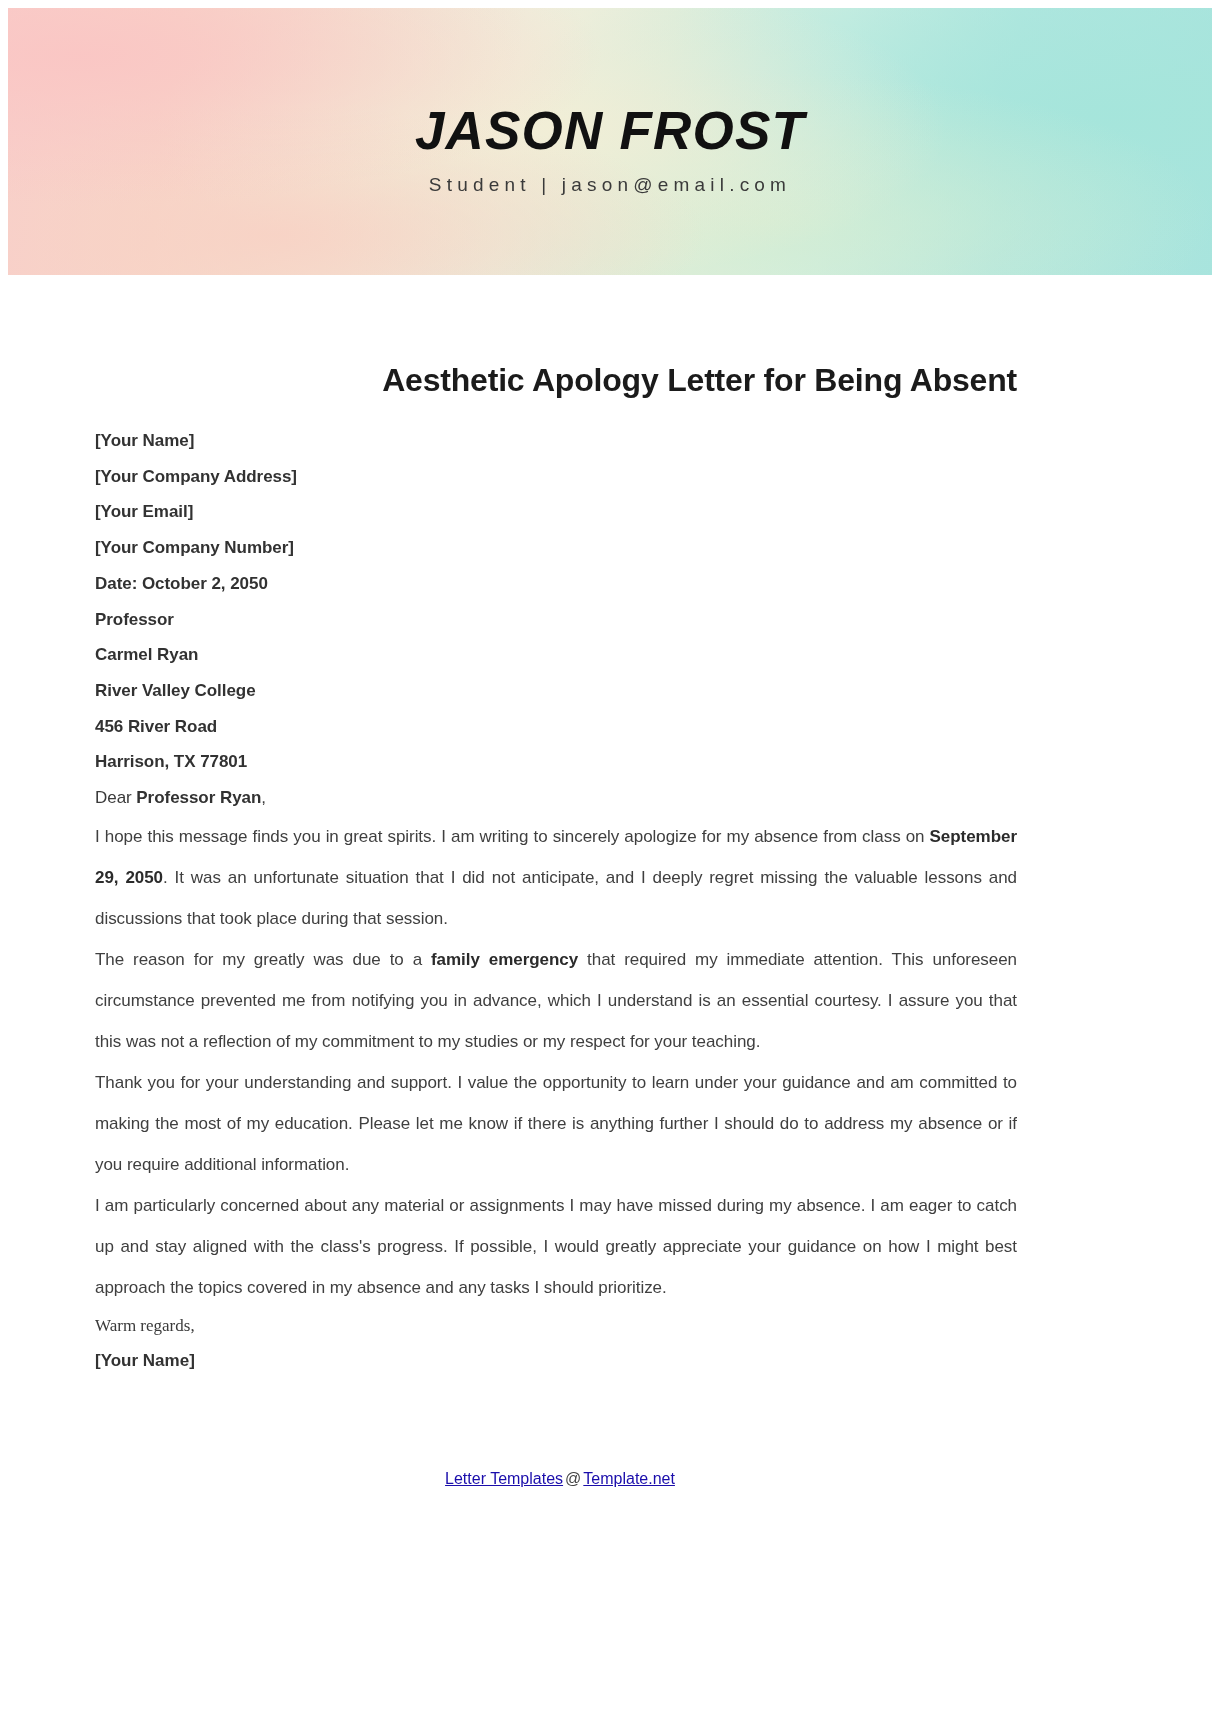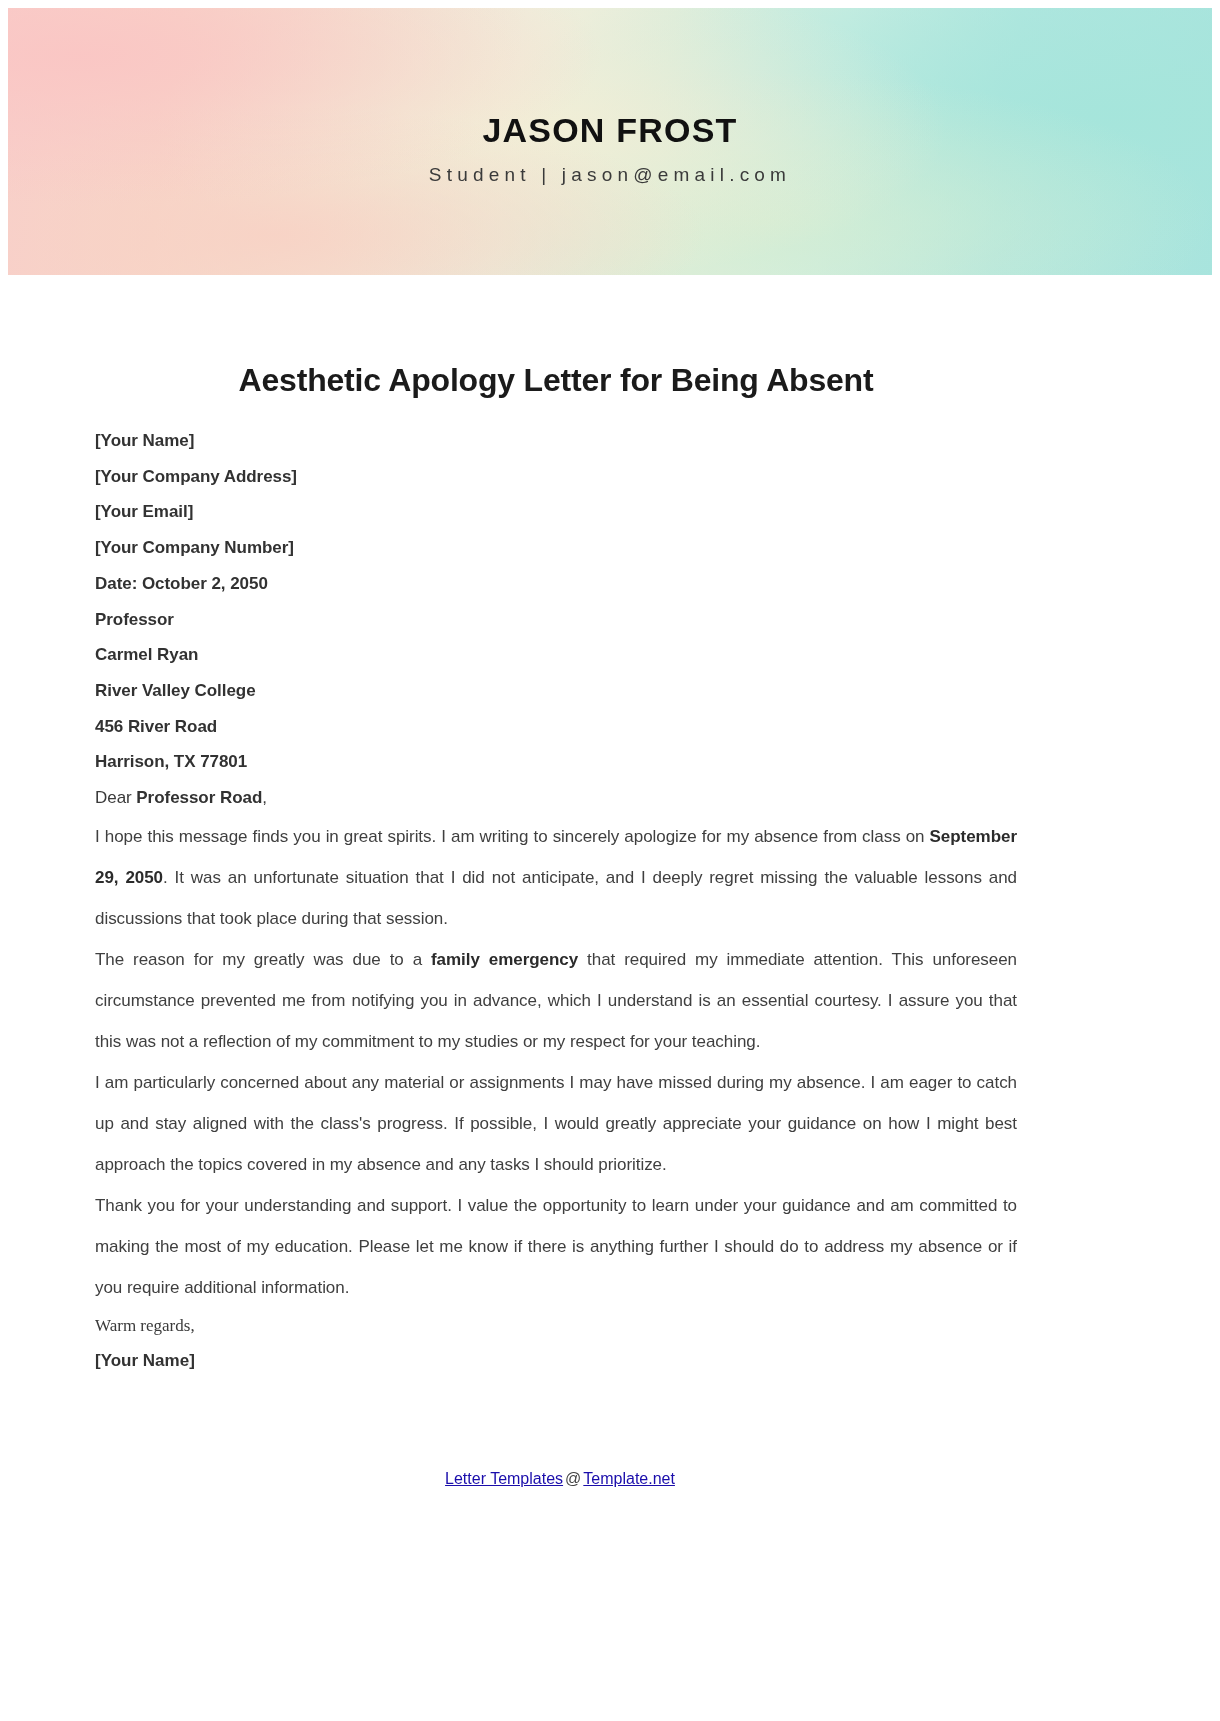--- a/index.html
+++ b/index.html
@@ -38,26 +38,27 @@
         #cdeee2 68%,
         #b3e7e0 82%,
         #a9e4de 100%);
     display: flex;
     flex-direction: column;
     align-items: center;
     justify-content: center;
   }
 
   #letterhead-name {
-    font-size: 34px;
+    font-size: 53px;
     font-weight: 700;
     letter-spacing: 1.2px;
     color: #111111;
     line-height: 1;
     margin-top: 14px;
+    font-style: italic;
   }
 
   #letterhead-subtitle {
     margin-top: 18px;
     font-size: 19px;
     font-weight: 400;
     letter-spacing: 5.2px;
     color: #3a3a3a;
     line-height: 1;
   }
@@ -67,21 +68,21 @@
     position: absolute;
     left: 95px;
     top: 360px;
     width: 922px;
   }
 
   #doc-title {
     font-size: 32px;
     font-weight: 700;
     color: #1b1b1b;
-    text-align: center;
+    text-align: right;
     line-height: 1.25;
     letter-spacing: -0.2px;
     margin-bottom: 23px;
   }
 
   .addr-line {
     font-size: 17px;
     font-weight: 700;
     color: #323232;
     line-height: 35.7px;
@@ -162,28 +163,28 @@
 
   <div id="recipient-block">
       <div class="addr-line">Professor</div>
       <div class="addr-line">Carmel Ryan</div>
       <div class="addr-line">River Valley College</div>
       <div class="addr-line">456 River Road</div>
       <div class="addr-line">Harrison, TX 77801</div>
     </div>
 
   <div class="salutation">
-    <span>Dear </span><b>Professor Road</b><span>,</span>
+    <span>Dear </span><b>Professor Ryan</b><span>,</span>
   </div>
 
   <div id="paragraph-block">
       <div class="para"><span>I hope this message finds you in great spirits. I am writing to sincerely apologize for my absence from class on </span><b>September 29, 2050</b><span>. It was an unfortunate situation that I did not anticipate, and I deeply regret missing the valuable lessons and discussions that took place during that session.</span></div>
       <div class="para"><span>The reason for my greatly was due to a </span><b>family emergency</b><span> that required my immediate attention. This unforeseen circumstance prevented me from notifying you in advance, which I understand is an essential courtesy. I assure you that this was not a reflection of my commitment to my studies or my respect for your teaching.</span></div>
+      <div class="para"><span>Thank you for your understanding and support. I value the opportunity to learn under your guidance and am committed to making the most of my education. Please let me know if there is anything further I should do to address my absence or if you require additional information.</span></div>
       <div class="para"><span>I am particularly concerned about any material or assignments I may have missed during my absence. I am eager to catch up and stay aligned with the class's progress. If possible, I would greatly appreciate your guidance on how I might best approach the topics covered in my absence and any tasks I should prioritize.</span></div>
-      <div class="para"><span>Thank you for your understanding and support. I value the opportunity to learn under your guidance and am committed to making the most of my education. Please let me know if there is anything further I should do to address my absence or if you require additional information.</span></div>
     </div>
 
   <div class="closing-line">Warm regards,</div>
 
   <div id="signature-block">
       <div class="sign-line">[Your Name]</div>
     </div>
 </div>
 
 <div id="doc-footer">

